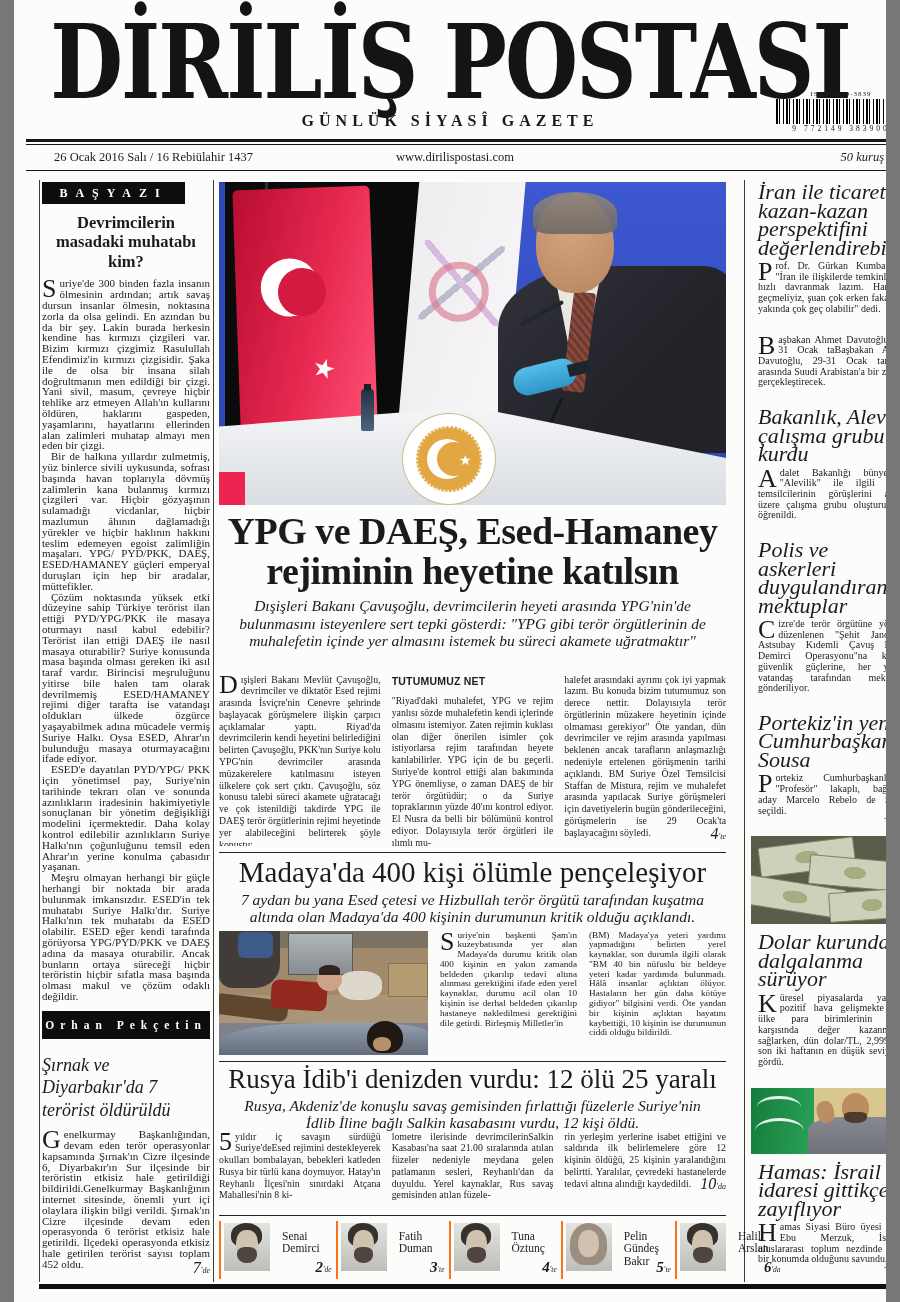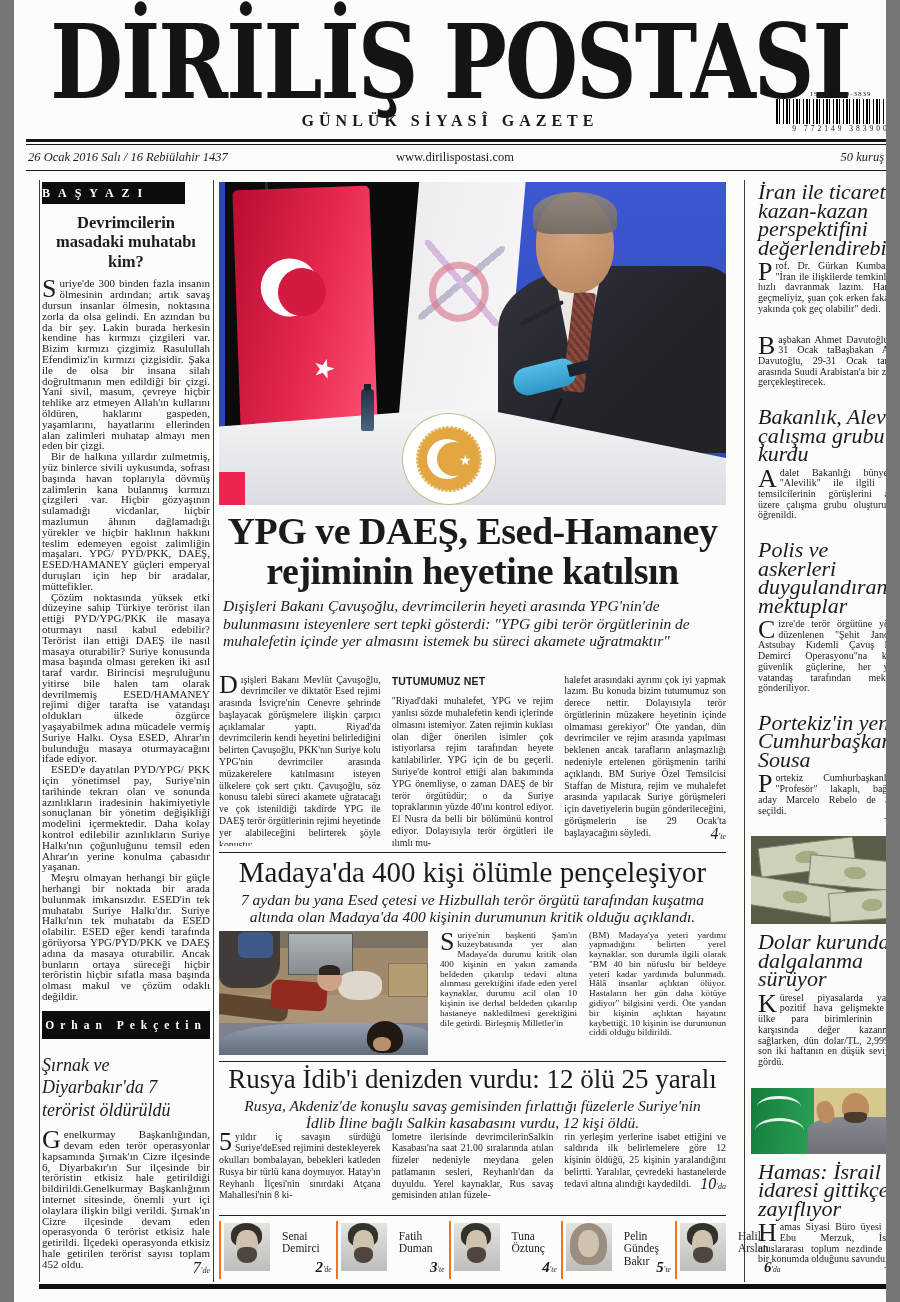--- a/index.html
+++ b/index.html
@@ -14,51 +14,51 @@
     font-weight:bold; font-size:16px; letter-spacing:5px; color:#1a1a1a; }
   .barcode-wrap { position:absolute; left:758px; top:90px; width:138px; text-align:center; }
   .issn { font-size:7px; letter-spacing:1px; color:#222; }
   .bars { height:25px; margin:1px 4px 0;
     background:repeating-linear-gradient(90deg,#000 0 2px,#fff 2px 3px,#000 3px 4px,#fff 4px 7px,#000 7px 8px,#fff 8px 10px); }
   .bdigits { font-size:7.5px; letter-spacing:3px; color:#111; }
 
   .rule-double { position:absolute; top:139px; left:12px; width:876px; height:6px;
     border-top:3px solid #161616; border-bottom:1px solid #161616; }
   .dateline { position:absolute; top:148px; left:14px; width:872px; height:19px; font-size:12.5px; }
-  .dateline .dl-left { position:absolute; left:0; top:2px;font-style:italic; }
+  .dateline .dl-left { position:absolute; left:26px; top:2px; }
   .dateline .dl-center { position:absolute; left:0; right:18px; top:2px; text-align:center; }
   .dateline .dl-right { position:absolute; right:16px; top:2px;font-style:italic; }
   .rule-single { position:absolute; top:170px; left:12px; width:876px; border-top:1.5px solid #161616; }
 
   .vline { position:absolute; width:1px; background:#3a3a3a; top:180px; height:1102px; }
   .v1 { left:25px; } .v2 { left:199px; } .v3 { left:730px; }
   .bottom-rule { position:absolute; left:25px; top:1284px; width:864px; height:5px; background:#101010; }
 
   
   .jtext { text-align:justify; }
   .dropcap::first-letter { float:left; font-size:26px; line-height:20px; padding:1px 3px 0 0; }
   .ind { text-indent:9px; }
   .pref { font-style:italic; text-align:right; margin-top:-11px; position:relative; }
   .pref .n { font-size:16px; } .pref .s { font-size:8px; }
 
   
   .leftcol { position:absolute; left:28px; top:182px; width:168px; }
-  .kickerbar { width:143px; background:#0d0d0d; color:#fff; text-align:left;
+  .kickerbar { width:143px; background:#0d0d0d; color:#fff; text-align:center;
     font-weight:bold; font-size:12px; letter-spacing:8px; padding:4px 0 3px; }
   .ed-title { font-weight:bold; font-size:16.5px; line-height:1.18; text-align:center; margin:9px 4px 7px; }
   .ed-body p { font-size:11px; line-height:10.8px; }
   .authorbar { margin-top:9px; width:168px; background:#0d0d0d; color:#fff; text-align:center;
     font-weight:bold; font-size:11.5px; letter-spacing:6px; padding:8px 0; }
   .sh-title { font-style:italic; font-size:18px; line-height:1.25; margin:15px 0 8px; }
   .sh-body { font-size:11px; line-height:10.8px; }
 
   
   .center { position:absolute; left:205px; top:182px; width:507px; }
   .lead-head { margin-top:6px; font-size:38px; line-height:40px; font-weight:bold; text-align:center; letter-spacing:-0.5px; }
-  .lead-sub { margin:6px 4px 0; font-style:italic; font-size:15.5px; line-height:17.5px; text-align:left; }
+  .lead-sub { margin:6px 4px 0; font-style:italic; font-size:15.5px; line-height:17.5px; text-align:center; }
   .cols { display:flex; gap:11px; margin-top:24px; }
   .cols .col { flex:1; font-size:9.8px; line-height:11.8px; overflow:hidden; position:relative; }
   .lead-cols { height:172px; }
   .kicker2 { font-weight:bold; font-size:10.5px; margin:2px 0 8px; letter-spacing:0.2px; font-family:"Liberation Sans",sans-serif; }
   .divider { border-top:1.5px solid #222; margin-top:6px; }
   .mad-head { font-size:29px; line-height:31px; text-align:center; margin-top:4px; }
   .mad-sub { font-style:italic; font-size:15.5px; line-height:17px; text-align:center; margin:3px 12px 0; }
   .mad-row { display:flex; gap:12px; margin-top:6px; height:124px; }
   .mad-row .col { flex:1; font-size:9.2px; line-height:9.8px; overflow:hidden; }
   .rus-head { font-size:27px; line-height:29px; text-align:center; margin-top:3px; }

